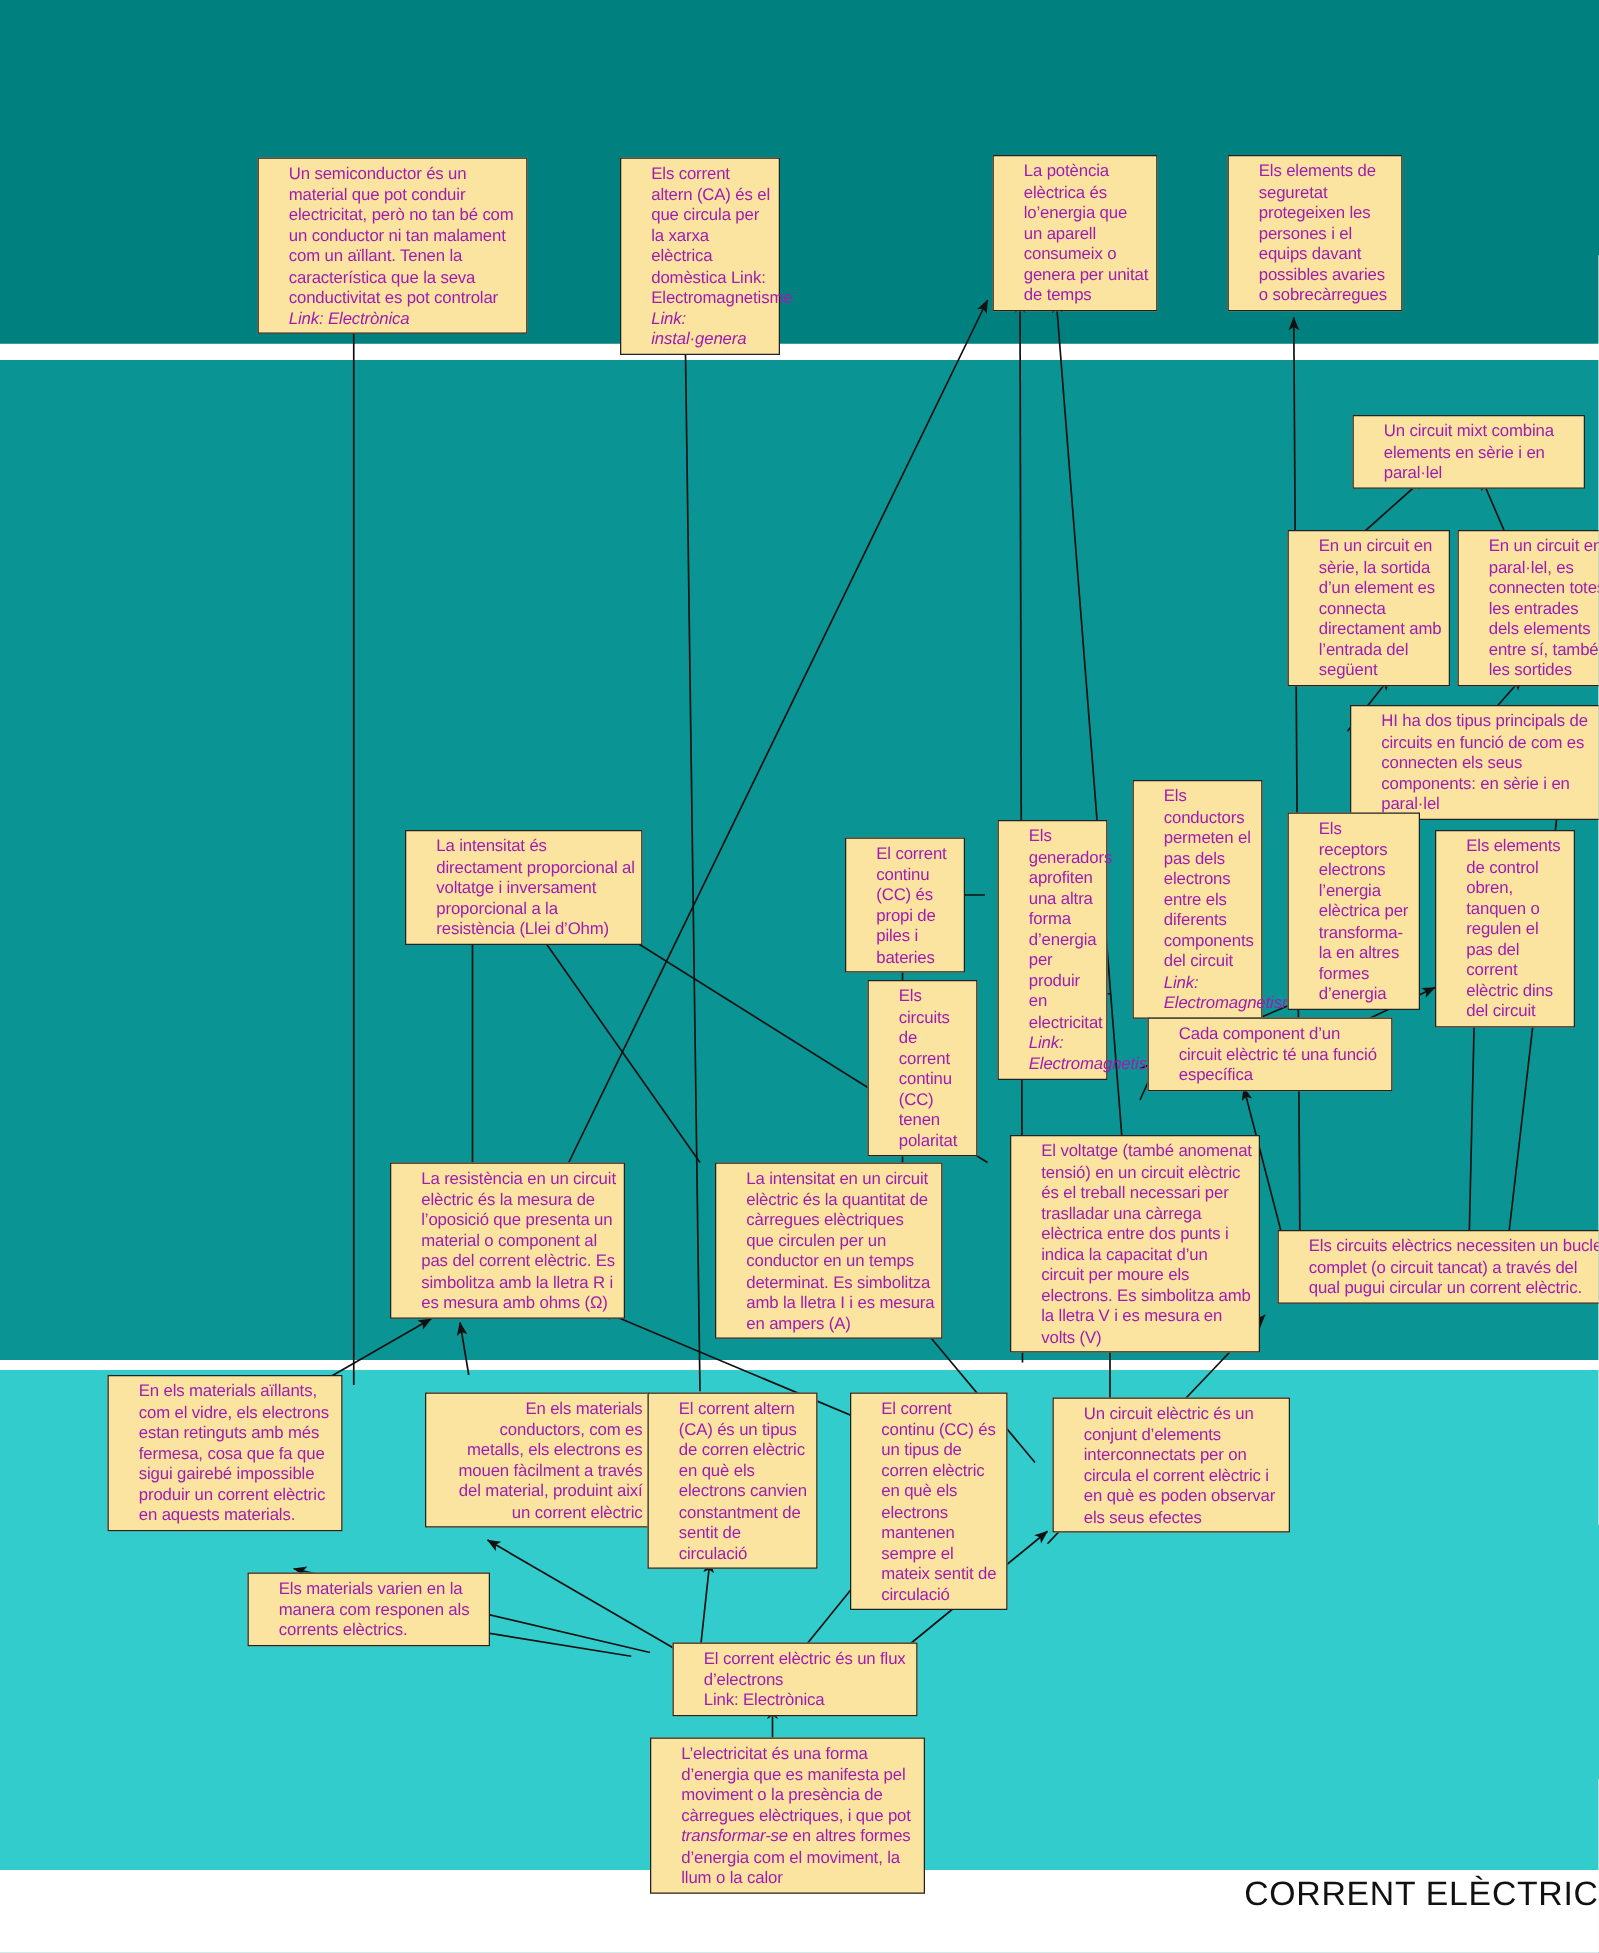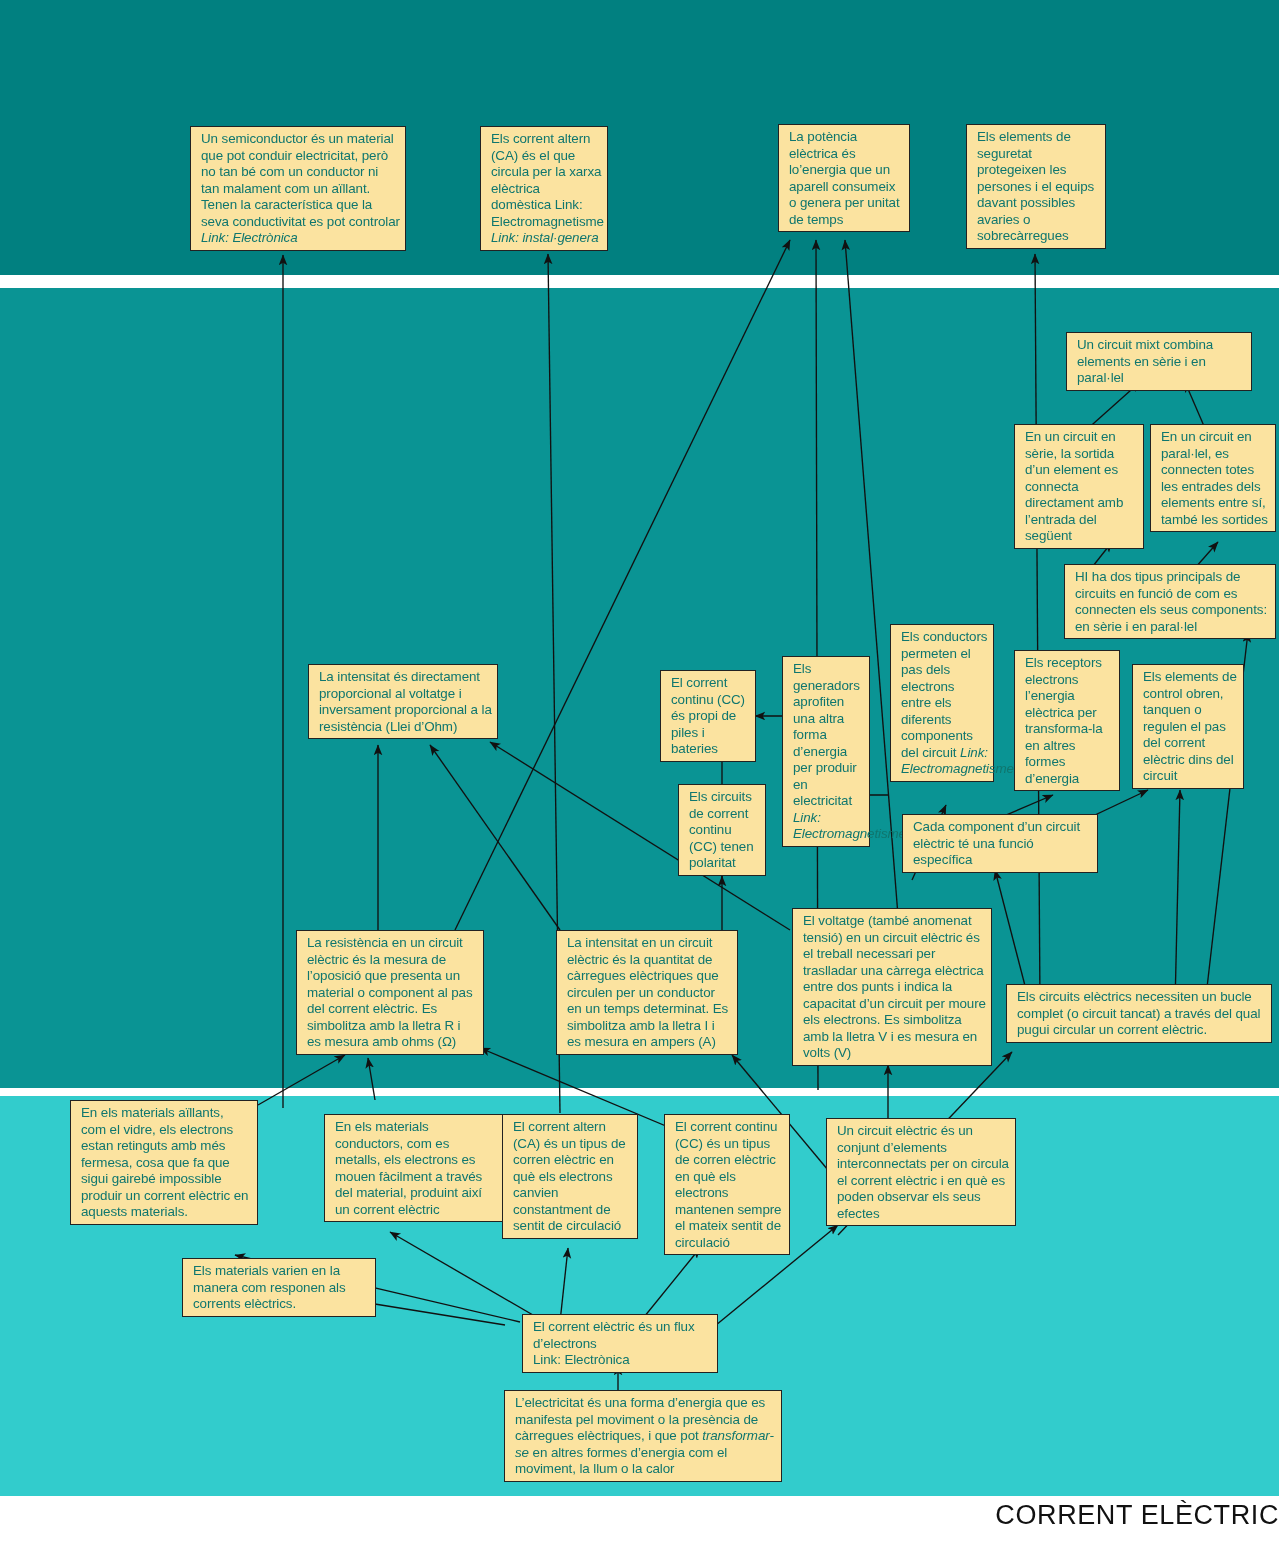--- a/index.html
+++ b/index.html
@@ -18,25 +18,26 @@
   #band-mid{top:288px;height:800px;background:#0a9494;}
   #band-bot{top:1096px;height:400px;background:#32cccc;}
 
   #svg-layer{position:absolute;left:0;top:0;width:1279px;height:1562px;pointer-events:none;}
 
   .node{
     position:absolute;
     box-sizing:border-box;
     background:#fbe3a0;
     border:1px solid #222222;
-    color:#0f766e;
+    color:#a21caf;
     font-size:13.4px;
     line-height:1.235;
-    padding:4px 5px 3px 10px;
+    padding:4px 5px 3px 24px;
     letter-spacing:-0.1px;
+    margin-left:16px;
   }
   .node .it{font-style:italic;}
 
   #map-title{
     position:absolute;
     left:0;top:1500px;width:1279px;
     text-align:right;
     font-size:27px;
     color:#111111;
     letter-spacing:0.6px;
@@ -198,21 +199,21 @@
   </div>
 
   <div class="node" style="left:1006px;top:984px;width:266px;">
     <span>Els circuits elèctrics necessiten un bucle complet (o circuit tancat) a través del qual pugui circular un corrent elèctric.</span>
   </div>
 
   <div class="node" style="left:70px;top:1100px;width:188px;">
     <span>En els materials aïllants, com el vidre, els electrons estan retinguts amb més fermesa, cosa que fa que sigui gairebé impossible produir un corrent elèctric en aquests materials.</span>
   </div>
 
-  <div class="node" style="left:324px;top:1114px;width:180px;">
+  <div class="node" style="left:324px;top:1114px;width:180px;text-align:right;">
     <span>En els materials conductors, com es metalls, els electrons es mouen fàcilment a través del material, produint així un corrent elèctric</span>
   </div>
 
   <div class="node" style="left:664px;top:1114px;width:126px;">
     <span>El corrent continu (CC) és un tipus de corren elèctric en què els electrons mantenen sempre el mateix sentit de circulació</span>
   </div>
 
   <div class="node" style="left:502px;top:1114px;width:136px;">
     <span>El corrent altern (CA) és un tipus de corren elèctric en què els electrons canvien constantment de sentit de circulació</span>
   </div>
@@ -223,19 +224,19 @@
 
   <div class="node" style="left:182px;top:1258px;width:194px;">
     <span>Els materials varien en la manera com responen als corrents elèctrics.</span>
   </div>
 
   <div class="node" style="left:522px;top:1314px;width:196px;">
     <span>El corrent elèctric és un flux d’electrons</span><br>
     <span>Link: Electrònica</span>
   </div>
 
-  <div class="node" style="left:504px;top:1390px;width:278px;">
+  <div class="node" style="left:504px;top:1390px;width:220px;">
     <span>L’electricitat és una forma d’energia que es manifesta pel moviment o la presència de càrregues elèctriques, i que pot </span><span class="it">transformar-se</span><span> en altres formes d’energia com el moviment, la llum o la calor</span>
   </div>
 
   <div id="map-title">CORRENT ELÈCTRIC</div>
 
 </div>
 
 </body></html>

